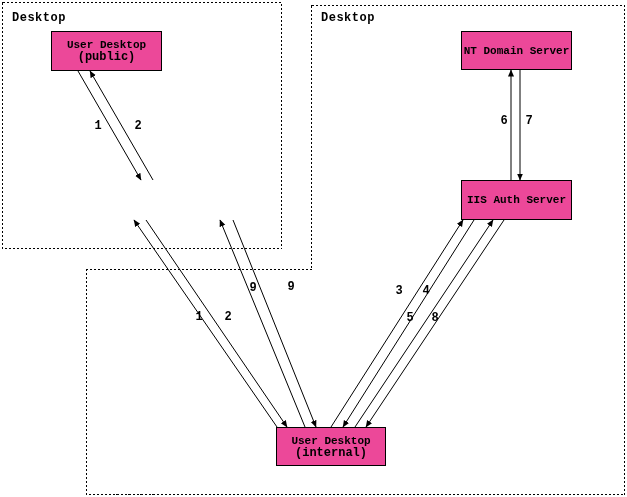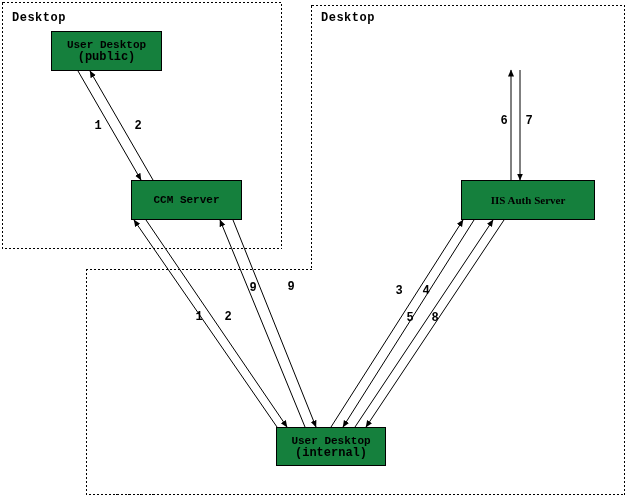--- a/index.html
+++ b/index.html
@@ -9,21 +9,21 @@
     height: 497px;
     background: #ffffff;
     color: #000000;
     font-family: "Liberation Mono", monospace;
     overflow: hidden;
   }
   svg.layer { position: absolute; left: 0; top: 0; }
   .node {
     position: absolute;
     border: 1px solid #000;
-    background: #15803d;
+    background: #ec4899;
     box-sizing: border-box;
     text-align: center;
     font-weight: 700;
   }
   .node.single { display: flex; align-items: center; justify-content: center; }
   .node.double { padding-top: 6px; }
   .node .title { font-size: 11px; line-height: 14px; white-space: nowrap; }
   .node .subtitle { font-size: 12px; line-height: 11px; white-space: nowrap; }
   .region-label {
     position: absolute;
@@ -73,26 +73,26 @@
   </svg>
 
   <div class="region-label" style="left:12px; top:11px;">Desktop</div>
   <div class="region-label" style="left:321px; top:11px;">Desktop</div>
 
   <div class="node double" style="left:51px; top:31px; width:111px; height:40px;">
     <div class="title">User Desktop</div>
     <div class="subtitle">(public)</div>
   </div>
 
-  <div class="node single" style="left:131px; top:180px; width:111px; height:40px;">
-    <div class="title">CCM Server</div>
+
+  <div class="node single" style="left:461px; top:31px; width:111px; height:39px;">
+    <div class="title">NT Domain Server</div>
   </div>
 
-
-  <div class="node single" style="left:461px; top:180px; width:134px; height:40px;font-family:Liberation Serif, serif;">
+  <div class="node single" style="left:461px; top:180px; width:111px; height:40px;">
     <div class="title">IIS Auth Server</div>
   </div>
 
   <div class="node double" style="left:276px; top:427px; width:110px; height:39px;">
     <div class="title">User Desktop</div>
     <div class="subtitle">(internal)</div>
   </div>
 
   <span class="step-label" style="left:98px;  top:126px;">1</span>
   <span class="step-label" style="left:138px; top:126px;">2</span>

